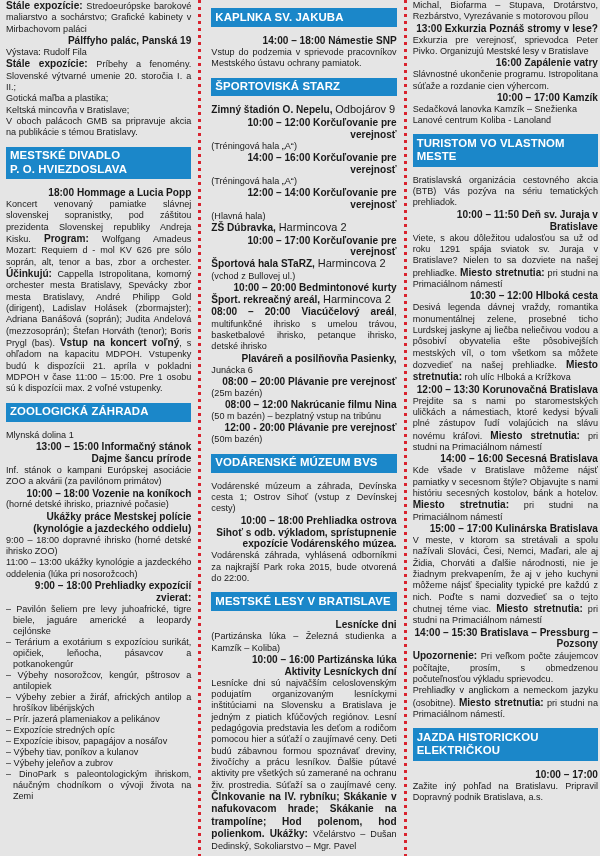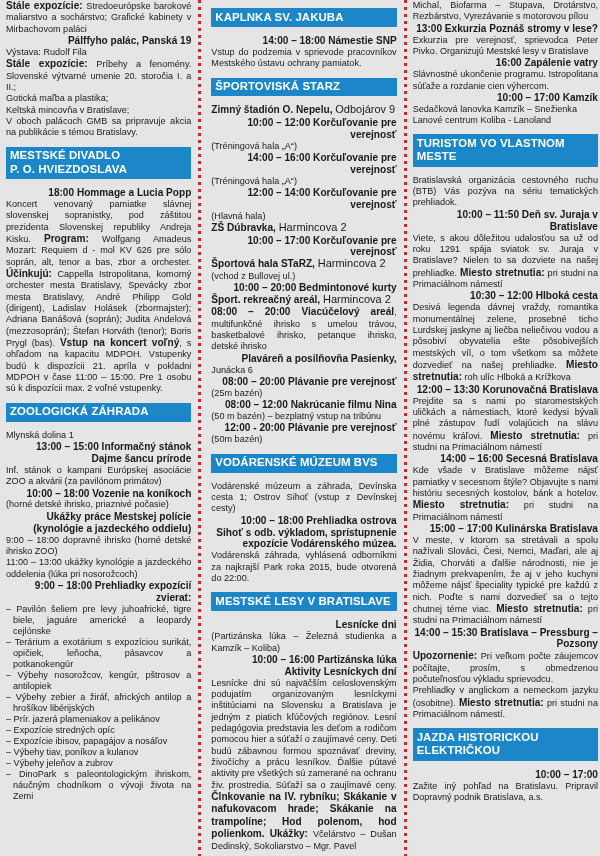--- a/index.html
+++ b/index.html
@@ -183,21 +183,21 @@
         <p><span>Michal, Biofarma – Stupava, Drotárstvo, Rezbárstvo, Vyrezávanie s motorovou pílou</span></p>
         <p class="hd">13:00 Exkurzia Poznáš stromy v lese?</p>
         <p><span>Exkurzia pre verejnosť, sprievodca Peter Pivko. Organizujú Mestské lesy v Bratislave</span></p>
         <p class="hd">16:00 Zapálenie vatry</p>
         <p><span>Slávnostné ukončenie programu. Istropolitana súťaže a rozdanie cien výhercom.</span></p>
         <p class="hd">10:00 – 17:00 Kamzík</p>
         <p><span>Sedačková lanovka Kamzík – Snežienka</span></p>
         <p><span>Lanové centrum Koliba - Lanoland</span></p>
         <div class="spacer8"></div>
         <div class="sec-head">TURISTOM VO VLASTNOM MESTE</div>
-        <p><span>Bratislavská organizácia cestovného ruchu (BTB) Vás pozýva na sériu tematických prehliadok.</span></p>
+        <p><span>Bratislavská organizácia cestovného akcia (BTB) Vás pozýva na sériu tematických prehliadok.</span></p>
         <p class="hd">10:00 – 11:50 Deň sv. Juraja v Bratislave</p>
         <p><span>Viete, s akou dôležitou udalosťou sa už od roku 1291 spája sviatok sv. Juraja v Bratislave? Nielen to sa dozviete na našej prehliadke. </span><span class="b">Miesto stretnutia:</span><span> pri studni na Primaciálnom námestí</span></p>
         <p class="hd">10:30 – 12:00 Hlboká cesta</p>
         <p><span>Desivá legenda dávnej vraždy, romantika monumentálnej zelene, prosebné ticho Lurdskej jaskyne aj liečba neliečivou vodou a pôsobiví obyvatelia ešte pôsobivejších mestských víl, o tom všetkom sa môžete dozvedieť na našej prehliadke. </span><span class="b">Miesto stretnutia:</span><span> roh ulíc Hlboká a Krížkova</span></p>
         <p class="hd">12:00 – 13:30 Korunovačná Bratislava</p>
         <p><span>Prejdite sa s nami po staromestských uličkách a námestiach, ktoré kedysi bývali plné zástupov ľudí volajúcich na slávu novému kráľovi. </span><span class="b">Miesto stretnutia:</span><span> pri studni na Primaciálnom námestí</span></p>
         <p class="hd">14:00 – 16:00 Secesná Bratislava</p>
         <p><span>Kde všade v Bratislave môžeme nájsť pamiatky v secesnom štýle? Objavujte s nami históriu secesných kostolov, bánk a hotelov. </span><span class="b">Miesto stretnutia:</span><span> pri studni na Primaciálnom námestí</span></p>
         <p class="hd">15:00 – 17:00 Kulinárska Bratislava</p>
         <p><span>V meste, v ktorom sa stretávali a spolu nažívali Slováci, Česi, Nemci, Maďari, ale aj Židia, Chorváti a ďalšie národnosti, nie je žiadnym prekvapením, že aj v jeho kuchyni môžeme nájsť špeciality typické pre každú z nich. Poďte s nami dozvedieť sa o tejto chutnej téme viac. </span><span class="b">Miesto stretnutia:</span><span> pri studni na Primaciálnom námestí</span></p>

